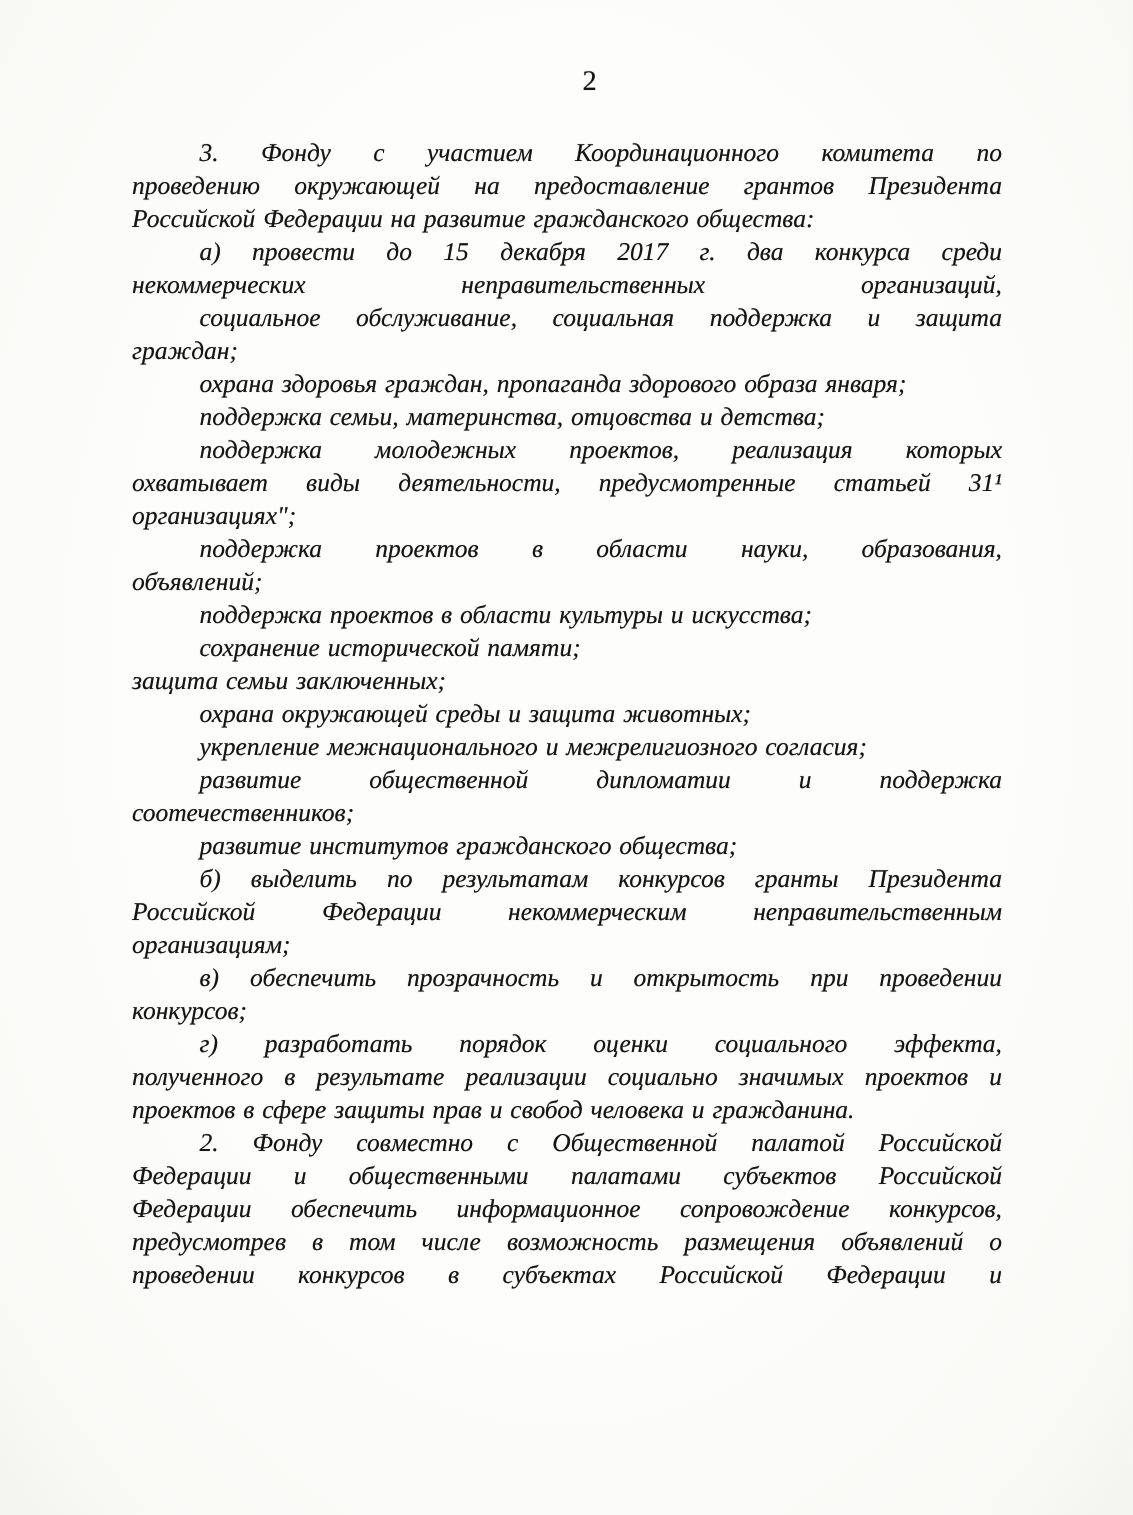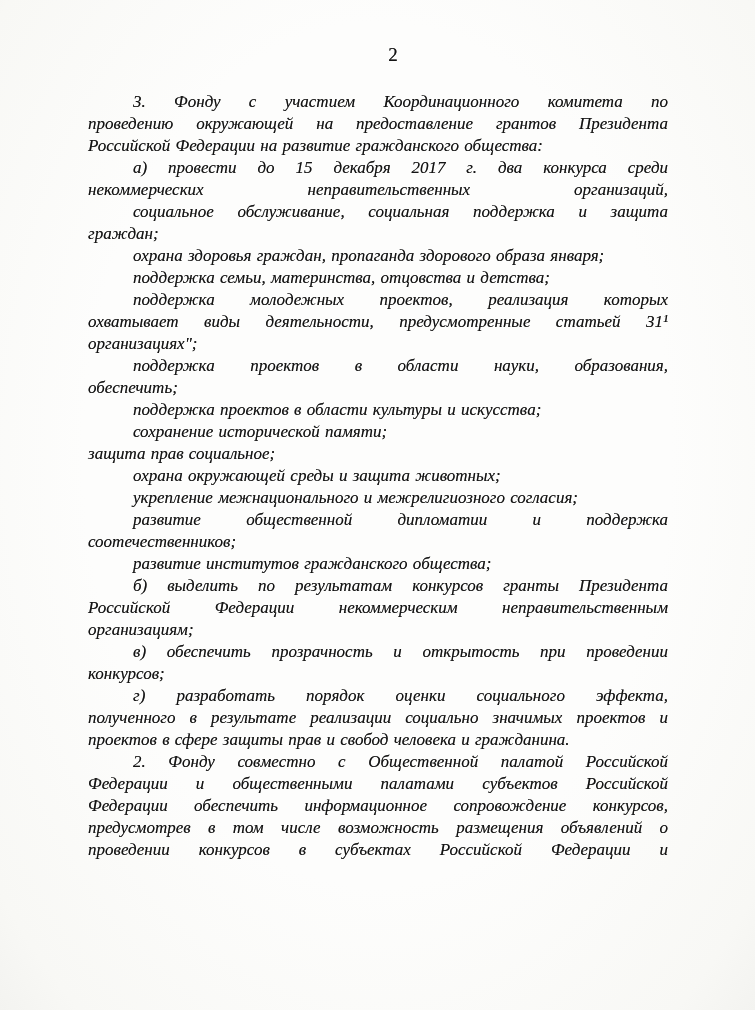--- a/index.html
+++ b/index.html
@@ -85,30 +85,30 @@
       <div class="para">
         <div class="ln ln-first ln-last">поддержка семьи, материнства, отцовства  и детства;</div>
       </div>
       <div class="para">
         <div class="ln ln-first">поддержка молодежных проектов, реализация которых</div>
         <div class="ln">охватывает виды деятельности, предусмотренные статьей 31¹</div>
         <div class="ln ln-last">организациях";</div>
       </div>
       <div class="para">
         <div class="ln ln-first">поддержка проектов в области науки, образования,</div>
-        <div class="ln ln-last">обеспечить;</div>
+        <div class="ln ln-last">объявлений;</div>
       </div>
       <div class="para">
         <div class="ln ln-first ln-last">поддержка проектов в области культуры и искусства;</div>
       </div>
       <div class="para">
         <div class="ln ln-first ln-last">сохранение исторической памяти;</div>
       </div>
       <div class="para">
-        <div class="ln ln-last">защита прав социальное;</div>
+        <div class="ln ln-last">защита семьи заключенных;</div>
       </div>
       <div class="para">
         <div class="ln ln-first ln-last">охрана окружающей среды и защита животных;</div>
       </div>
       <div class="para">
         <div class="ln ln-first ln-last">укрепление межнационального и межрелигиозного согласия;</div>
       </div>
       <div class="para">
         <div class="ln ln-first">развитие общественной дипломатии и поддержка</div>
         <div class="ln ln-last">соотечественников;</div>

